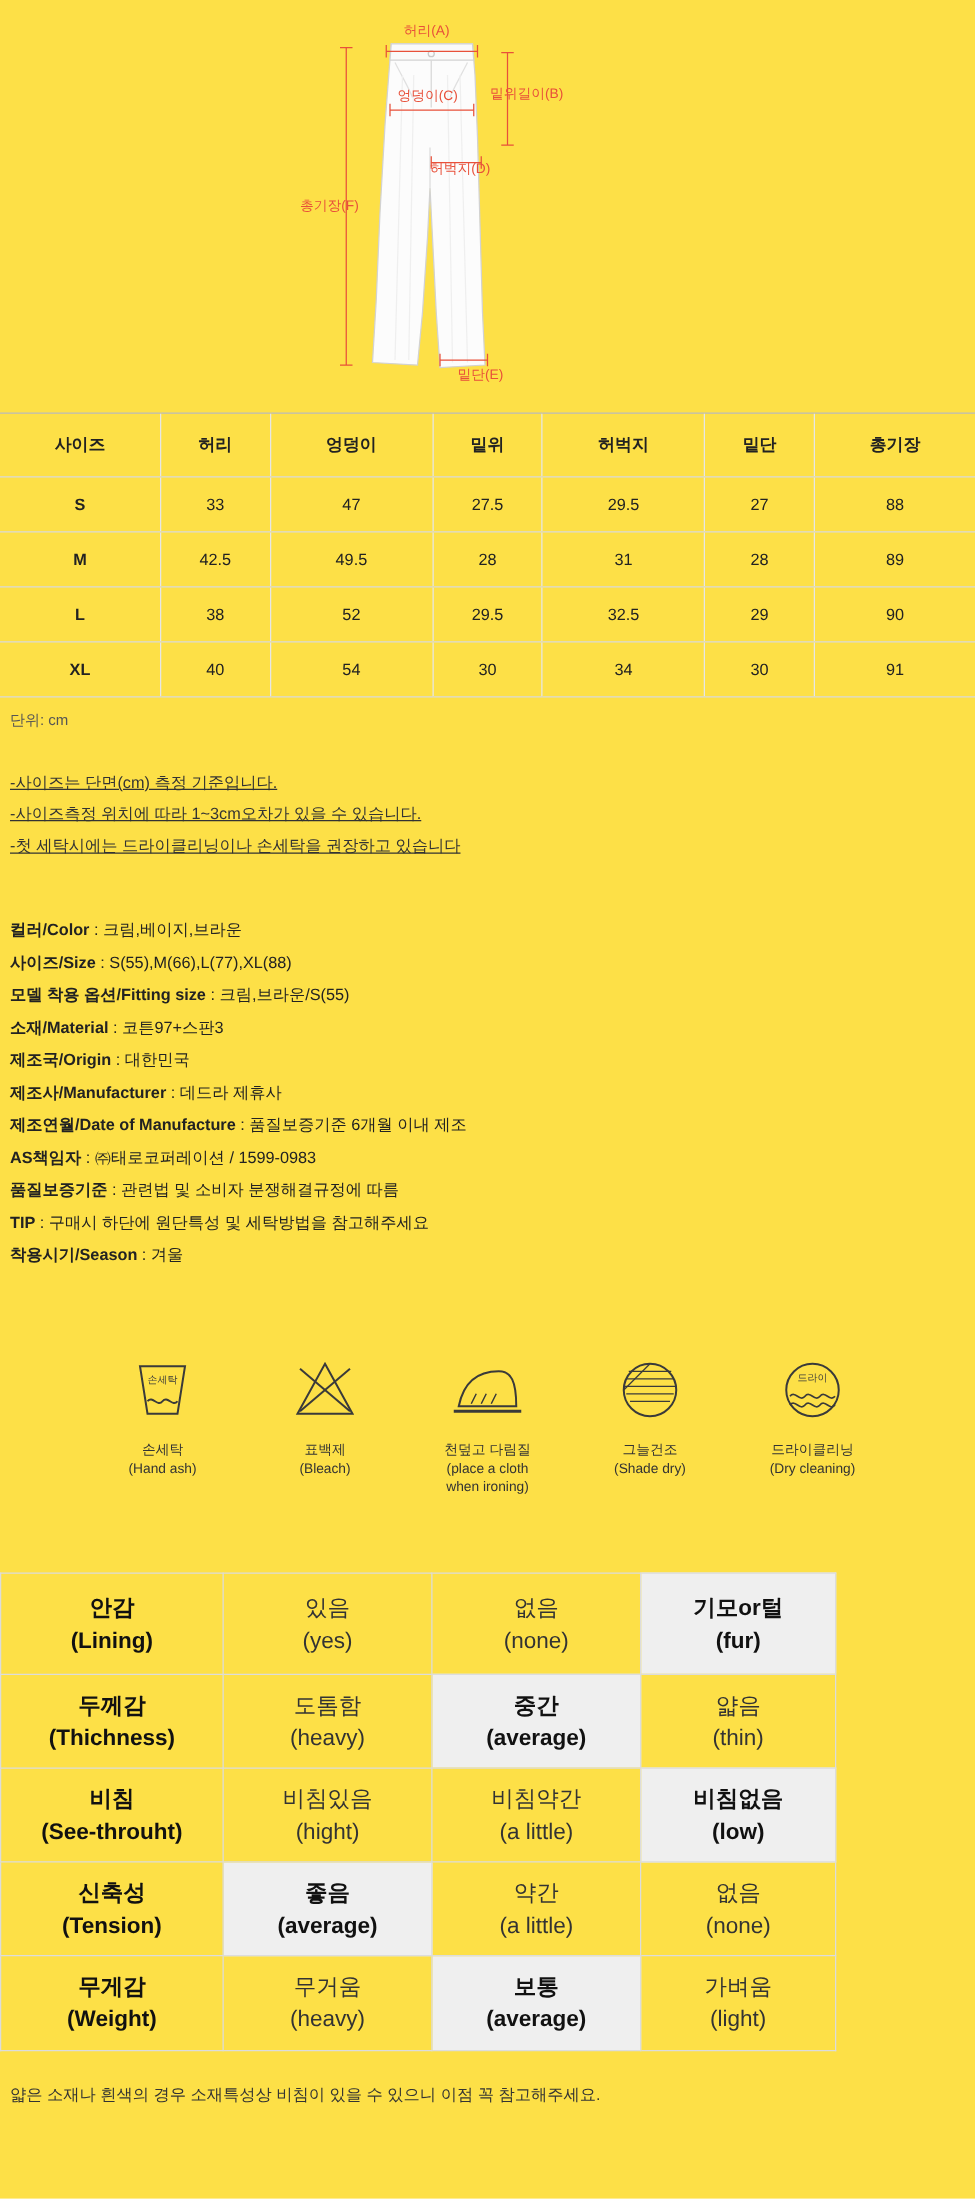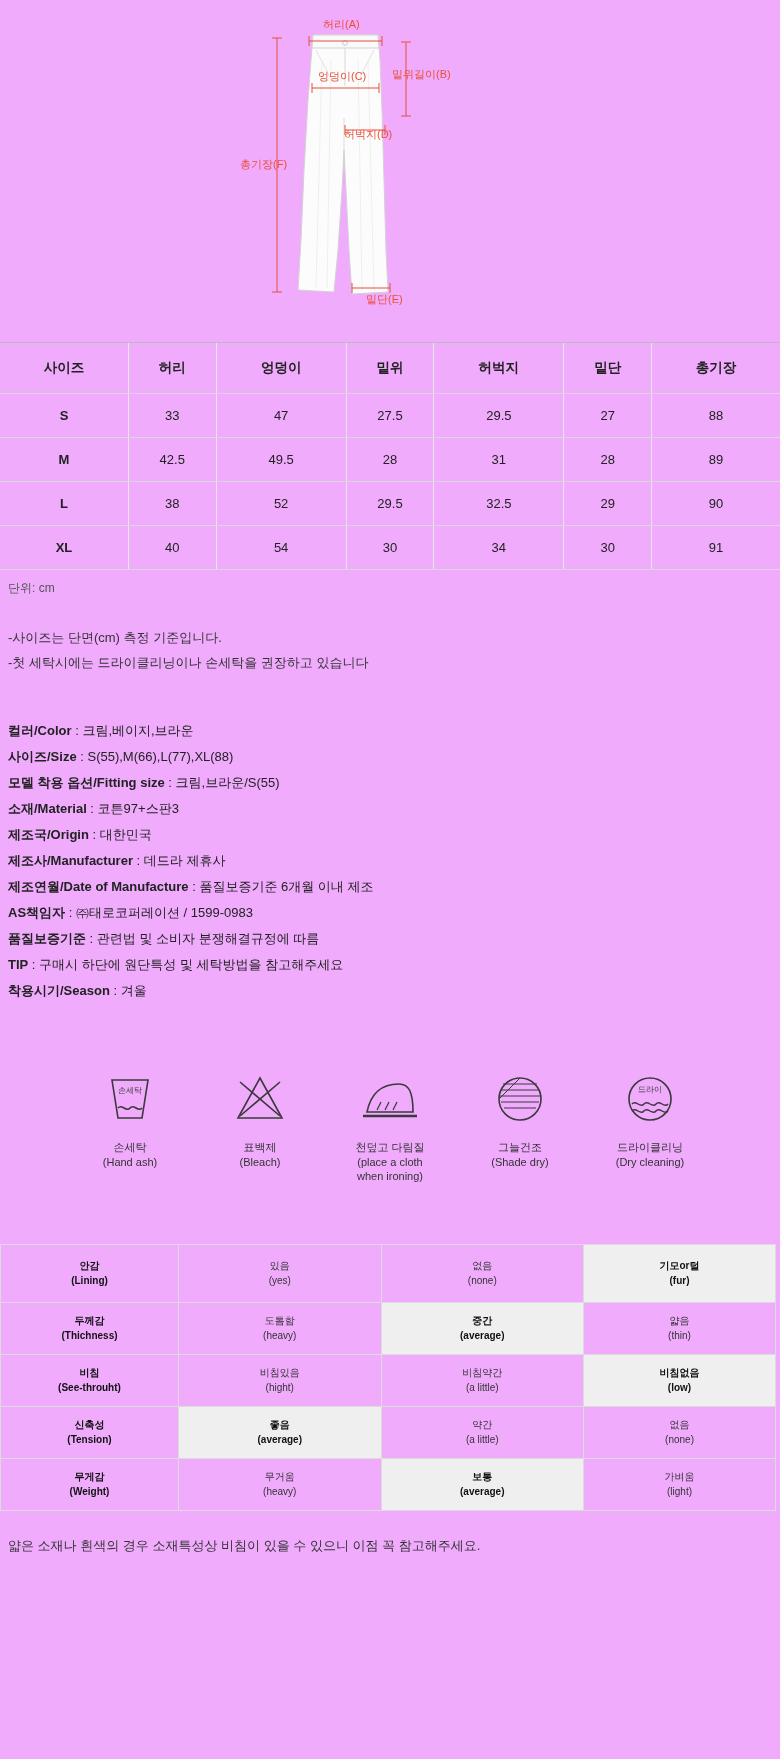--- a/index.html
+++ b/index.html
@@ -7,37 +7,36 @@
     margin: 0; padding: 0;
     width: 780px;
     background: #ffffff;
     font-family: "Liberation Sans", sans-serif;
     color: #222;
   }
   .page {
     width: 780px;
     min-height: 1759px;
     position: relative;
-    background: #f0abfc;
+    background: #fde047;
   }
 
   
   .diagram-wrap {
     position: relative;
     width: 780px;
     height: 330px;
   }
   .diagram-svg { display: block; }
 
   
   .size-table {
     width: 780px;
     border-collapse: collapse;
     font-size: 13px;
-    margin-top: 12px;
   }
   .size-table th, .size-table td {
     border-top: 1px solid #d9d9d9;
     border-bottom: 1px solid #d9d9d9;
     text-align: center;
     padding: 14px 0;
     font-weight: normal;
     color: #222;
   }
   .size-table thead th {
@@ -57,20 +56,21 @@
     font-size: 12px;
     color: #555;
     padding: 10px 8px 0 8px;
   }
 
   .notes {
     padding: 28px 8px 0 8px;
     font-size: 13px;
     line-height: 1.95;
     color: #333;
+    text-decoration: underline;
   }
 
   .spec-list {
     padding: 42px 8px 0 8px;
     font-size: 13px;
     line-height: 2.0;
     color: #222;
   }
   .spec-list .k { font-weight: bold; }
 
@@ -97,23 +97,23 @@
     margin-top: 10px;
     font-size: 11px;
     line-height: 1.35;
     color: #333;
     white-space: pre-line;
   }
 
   
   .fabric-wrap { margin-top: 50px; }
   .fabric-table {
-    width: 776px;
+    width: 669px;
     border-collapse: collapse;
-    font-size: 10px;
+    font-size: 18px;
   }
   .fabric-table td {
     border: 1px solid #dcdcdc;
     text-align: center;
     padding: 11px 20px;
     line-height: 1.45;
     color: #333;
   }
   .fabric-table td.head {
     font-weight: bold;
@@ -243,20 +243,21 @@
         <td>30</td>
         <td>91</td>
       </tr>
     </tbody>
   </table>
 
   <div class="unit-note">단위: cm</div>
 
   <div class="notes">
     <div>-사이즈는 단면(cm) 측정 기준입니다.</div>
+    <div>-사이즈측정 위치에 따라 1~3cm오차가 있을 수 있습니다.</div>
     <div>-첫 세탁시에는 드라이클리닝이나 손세탁을 권장하고 있습니다</div>
   </div>
 
   <div class="spec-list">
     <div><span class="k">컬러/Color</span><span class="v"> : 크림,베이지,브라운</span></div>
     <div><span class="k">사이즈/Size</span><span class="v"> :  S(55),M(66),L(77),XL(88)</span></div>
     <div><span class="k">모델 착용 옵션/Fitting size</span><span class="v"> : 크림,브라운/S(55)</span></div>
     <div><span class="k">소재/Material</span><span class="v"> : 코튼97+스판3</span></div>
     <div><span class="k">제조국/Origin</span><span class="v"> : 대한민국</span></div>
     <div><span class="k">제조사/Manufacturer</span><span class="v"> : 데드라 제휴사</span></div>

